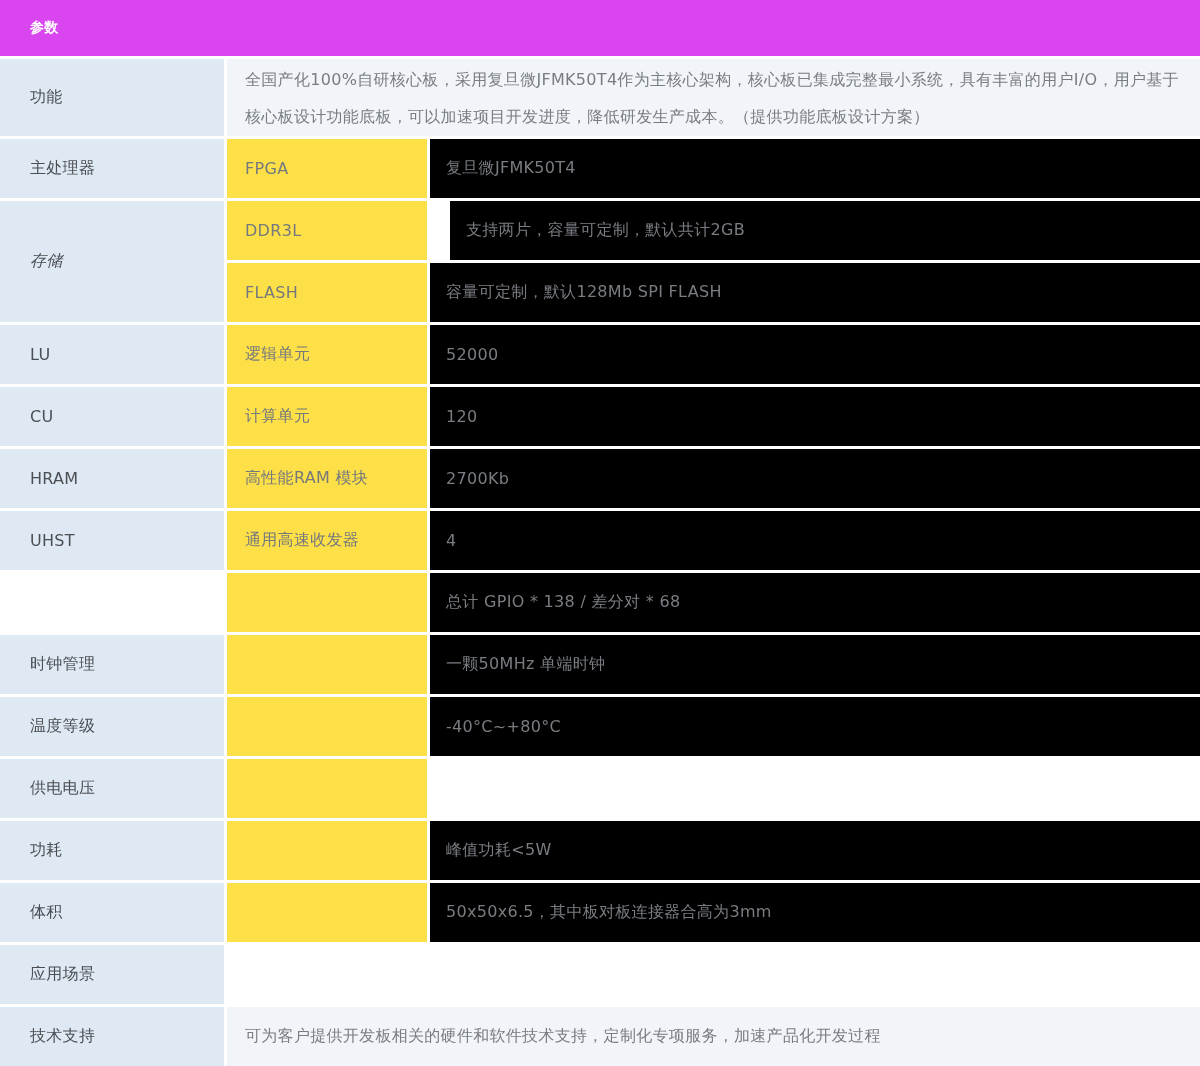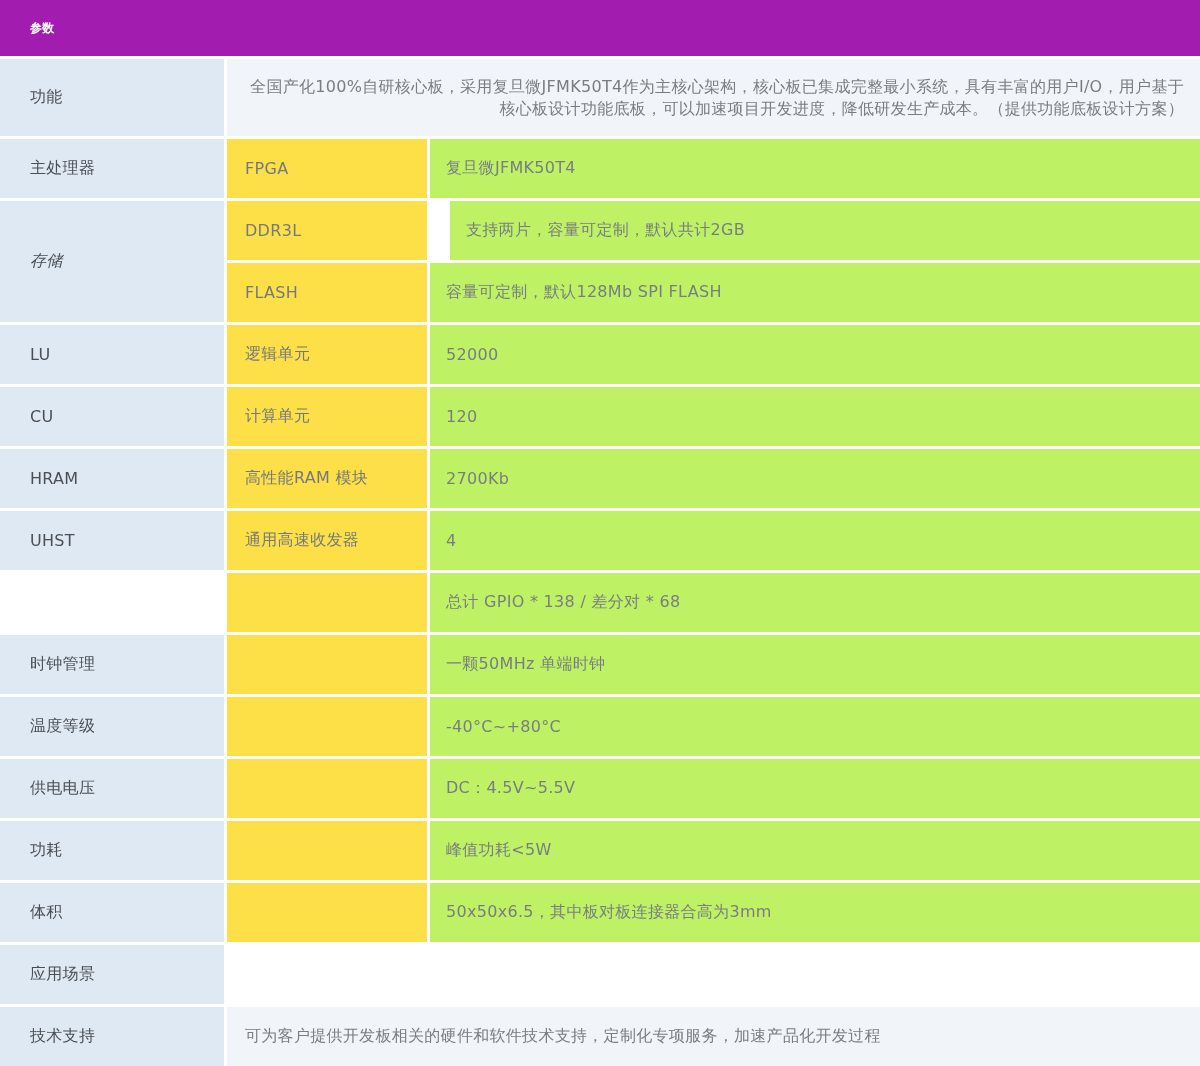--- a/index.html
+++ b/index.html
@@ -23,55 +23,54 @@
   }
   .cell {
     display: flex;
     align-items: center;
     font-size: 16px;
     letter-spacing: 0.3px;
   }
   .header-bar {
     grid-column: 1 / 4;
     grid-row: 1;
-    background: #a21caf;
+    background: #d946ef;
     color: #ffffff;
     font-weight: bold;
-    font-size: 12px;
+    font-size: 14px;
     padding-left: 30px;
   }
   .label-cell {
     background: #dfe9f3;
     color: #4b4f54;
     padding-left: 30px;
     padding-right: 10px;
   }
   .sub-cell {
     background: #fde047;
     color: #75797e;
     padding-left: 18px;
     padding-right: 10px;
   }
   .value-cell {
-    background: #bef264;
+    background: #000000;
     color: #797d82;
     padding-left: 16px;
     padding-right: 14px;
   }
   .value-light {
     background: #f1f4f9;
     color: #797d82;
     padding-left: 18px;
     padding-right: 16px;
   }
   .multiline {
-    line-height: 22px;
+    line-height: 37px;
     word-break: break-all;
     overflow-wrap: anywhere;
-    text-align: right;
   }
   
   .r2l { grid-row: 2; grid-column: 1; }
   .r2v { grid-row: 2; grid-column: 2 / 4; }
   .r3l { grid-row: 3; grid-column: 1; }
   .r3s { grid-row: 3; grid-column: 2; }
   .r3v { grid-row: 3; grid-column: 3; }
   .storage-label { grid-row: 4 / 6; grid-column: 1; font-style: italic; }
   .r4s { grid-row: 4; grid-column: 2; }
   .r4v { grid-row: 4; grid-column: 3; margin-left: 20px; }
@@ -123,21 +122,20 @@
     <div class="cell label-cell" style="grid-row:11;grid-column:1">时钟管理</div>
     <div class="cell sub-cell" style="grid-row:11;grid-column:2"></div>
     <div class="cell value-cell" style="grid-row:11;grid-column:3">一颗50MHz 单端时钟</div>
 
     <div class="cell label-cell" style="grid-row:12;grid-column:1">温度等级</div>
     <div class="cell sub-cell" style="grid-row:12;grid-column:2"></div>
     <div class="cell value-cell" style="grid-row:12;grid-column:3">-40°C~+80°C</div>
 
     <div class="cell label-cell" style="grid-row:13;grid-column:1">供电电压</div>
     <div class="cell sub-cell" style="grid-row:13;grid-column:2"></div>
-    <div class="cell value-cell" style="grid-row:13;grid-column:3">DC：4.5V~5.5V</div>
 
     <div class="cell label-cell" style="grid-row:14;grid-column:1">功耗</div>
     <div class="cell sub-cell" style="grid-row:14;grid-column:2"></div>
     <div class="cell value-cell" style="grid-row:14;grid-column:3">峰值功耗&lt;5W</div>
 
     <div class="cell label-cell" style="grid-row:15;grid-column:1">体积</div>
     <div class="cell sub-cell" style="grid-row:15;grid-column:2"></div>
     <div class="cell value-cell" style="grid-row:15;grid-column:3">50x50x6.5，其中板对板连接器合高为3mm</div>
 
     <div class="cell label-cell" style="grid-row:16;grid-column:1">应用场景</div>

